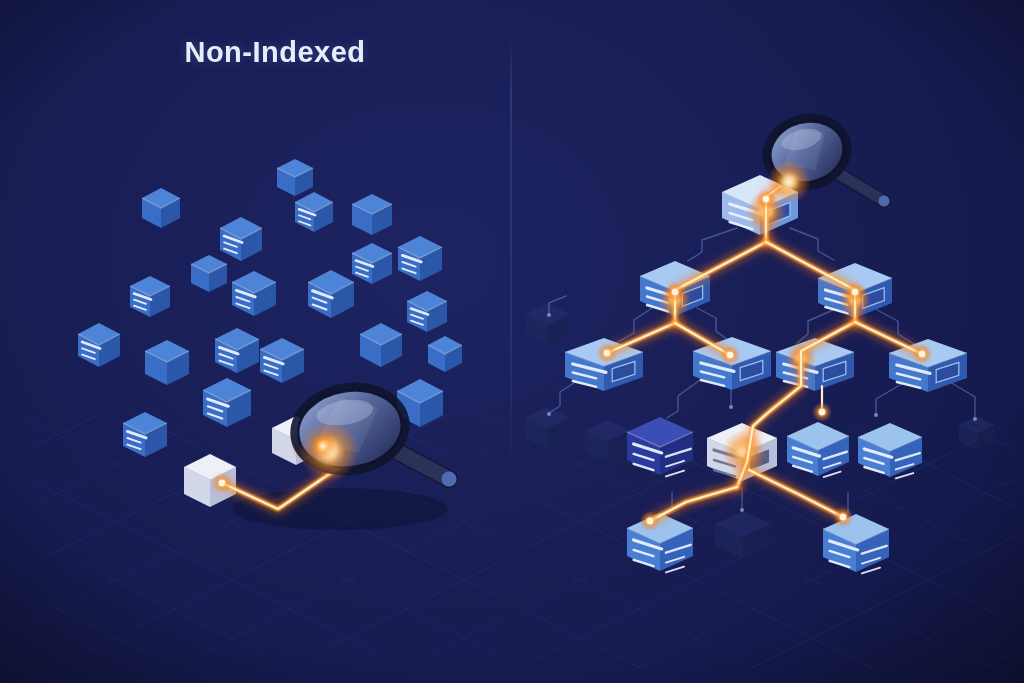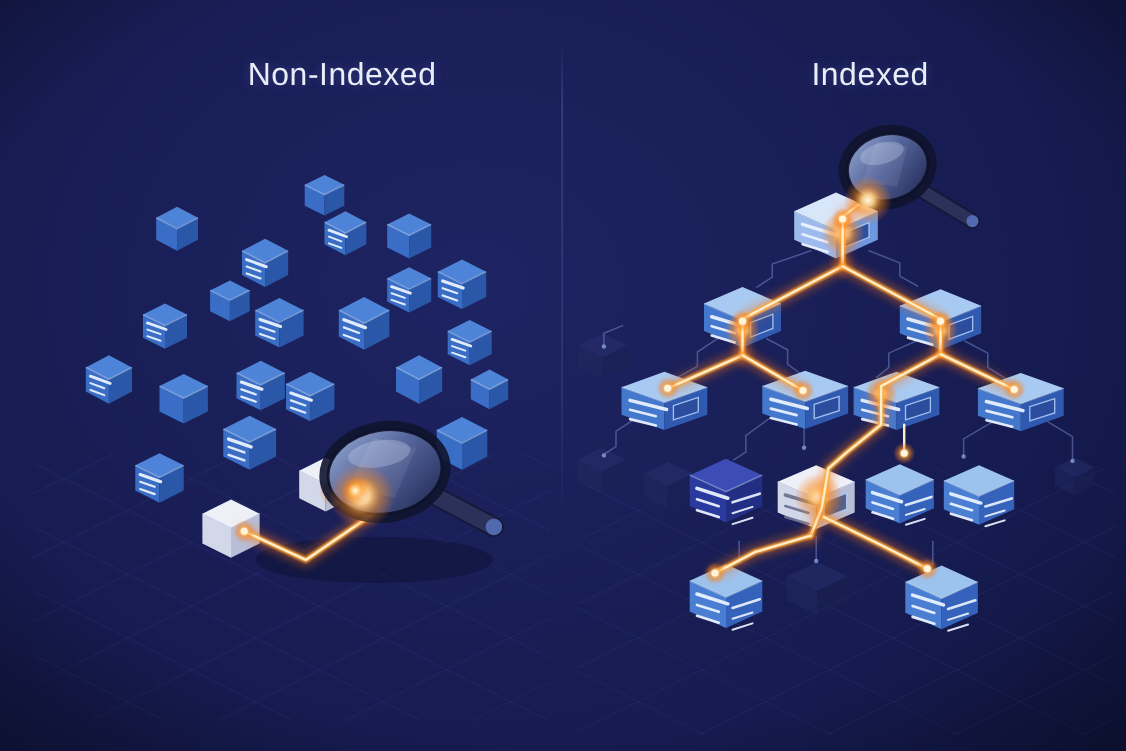--- a/index.html
+++ b/index.html
@@ -3,23 +3,23 @@
 <meta charset="utf-8">
 <style>
   html,body{margin:0;padding:0;background:#0a0d2e;}
   .stage{
     position:relative;width:1024px;height:683px;overflow:hidden;
     background:radial-gradient(115% 140% at 42% 38%, #1e2462 0%, #161b50 45%, #0e1238 78%, #0a0d2e 100%);
     font-family:"Liberation Sans","DejaVu Sans",sans-serif;
   }
   #scene{position:absolute;left:0;top:0;}
   .panel-title{
-    position:absolute;top:52px;transform:translateX(-50%);
-    font-size:29px;font-weight:400;letter-spacing:0.5px;color:#e9edf8;
-    text-shadow:0 0 10px rgba(130,160,255,0.25);white-space:nowrap;margin-left:36px;
+    position:absolute;top:36px;transform:translateX(-50%);
+    font-size:29px;font-weight:700;letter-spacing:0.5px;color:#e9edf8;
+    text-shadow:0 0 10px rgba(130,160,255,0.25);white-space:nowrap;
   }
   .panel-title.left{left:275px;}
   .panel-title.right{left:755px;}
 </style>
 </head>
 <body>
 
 <div class="stage">
   <svg id="scene" width="1024" height="683" viewBox="0 0 1024 683">
       <defs>
@@ -602,14 +602,13 @@
             <polygon points="-25.9,7.5 -3.7,-25.5 22.2,-13.5 3.7,19.5" fill="#ffffff" opacity="0.08"></polygon>
             <ellipse cx="-1.85" cy="-13.5" rx="20.35" ry="9.6" fill="#d7e4f8" opacity="0.28"></ellipse>
             <ellipse rx="37" ry="30" fill="none" stroke="#0d1128" stroke-width="2.5" opacity="0.9"></ellipse>
           </g>
         </g>
         <circle cx="789" cy="182" r="22" fill="url(#flare)"></circle>
       </g>
       <rect x="0" y="0" width="1024" height="683" fill="url(#vig)"></rect>
     </svg>
   <div class="panel-title left">Non-Indexed</div>
-  <div class="panel-title right">Indexed</div>
 </div>
 
 </body></html>

